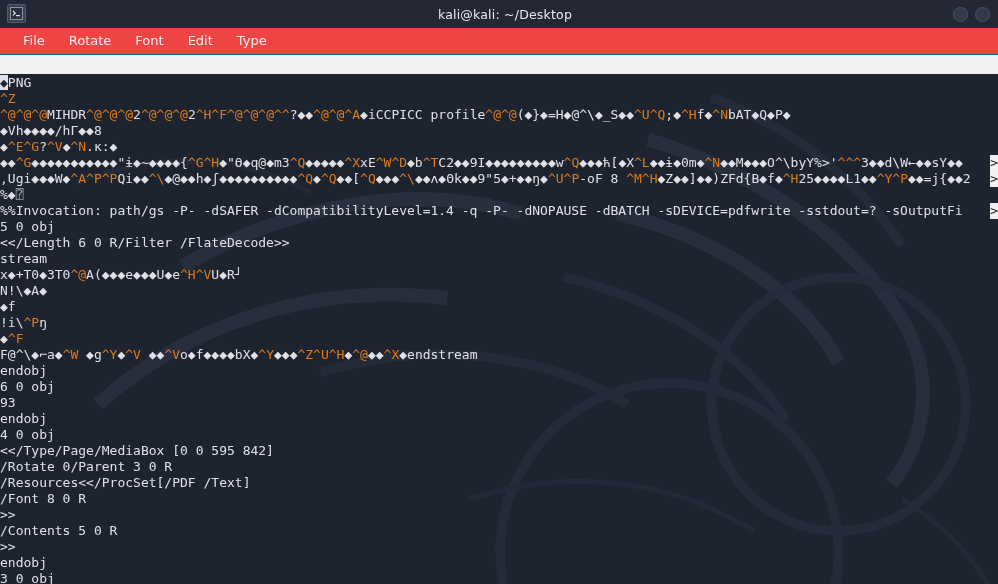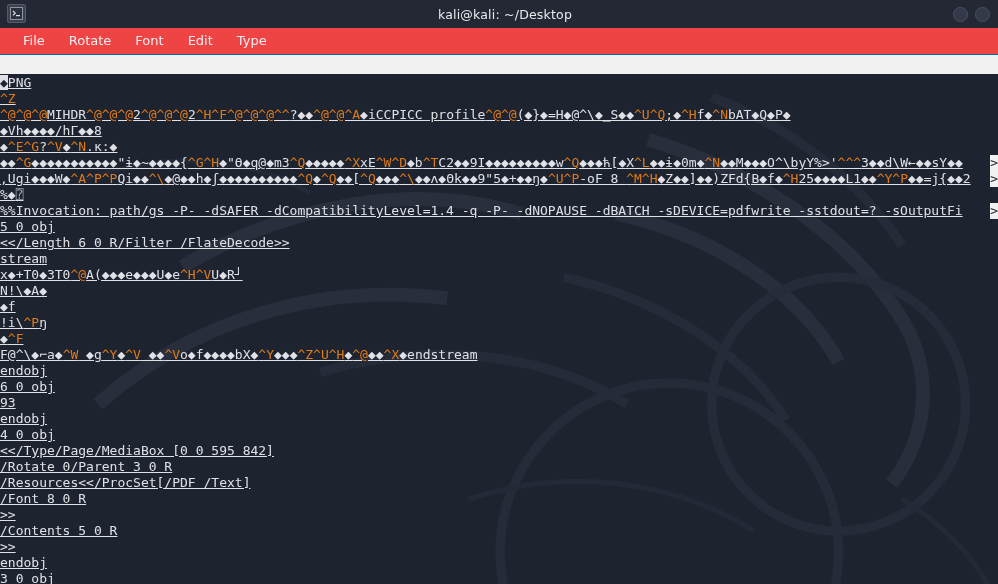--- a/index.html
+++ b/index.html
@@ -139,21 +139,20 @@
     color: #dfe1e6;
     white-space: pre;
     overflow: hidden;
     padding: 1px 0 0 0;
   }
   .ln {
     height: 16px;
     white-space: pre;
     overflow: hidden;
     position: relative;
-    text-decoration: underline;
   }
   .ctl { color: #e07b18; }
   .plain { color: #dfe1e6; }
   .inv {
     background: #dfe1e6;
     color: #1e2330;
   }
   .cont {
     background: #f1f1f1;
     color: #1e2330;

